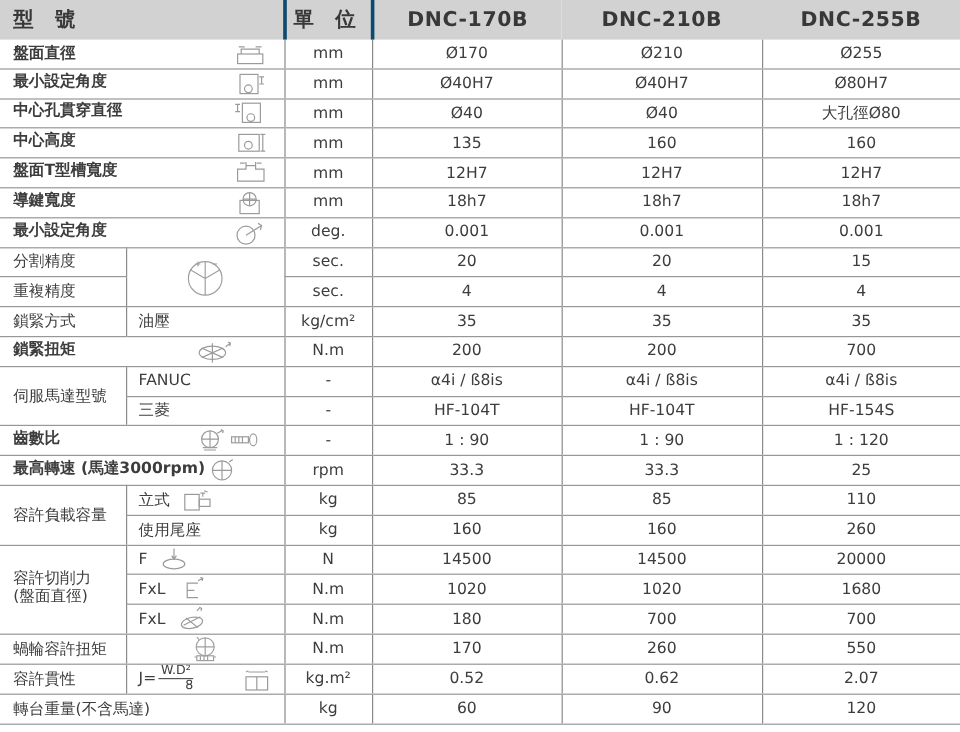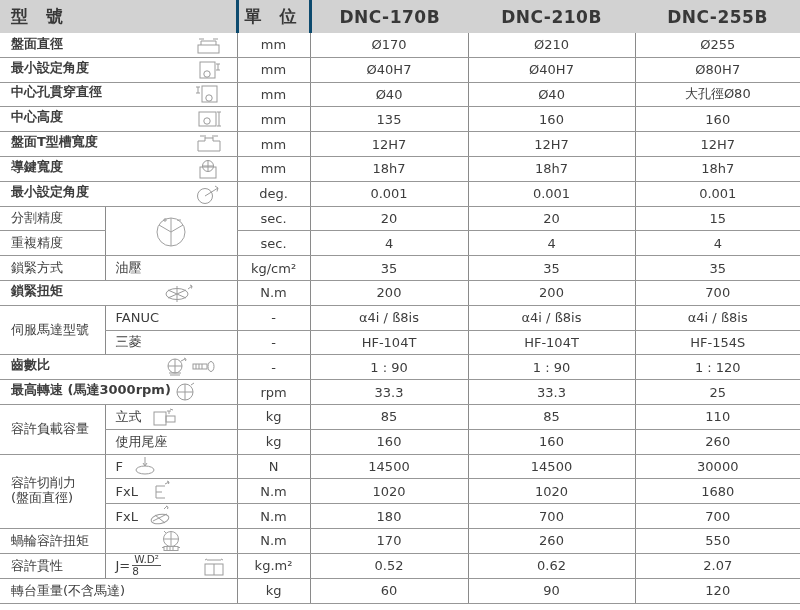--- a/index.html
+++ b/index.html
@@ -17,21 +17,21 @@
   td.unit{text-align:center;}
   .vl{border-left:1px solid #8a8a8a;}
   td.lab{padding-left:11px;}
   .labflex{display:flex;justify-content:space-between;padding-right:8px;font-weight:bold;}
   .labflex .txt{white-space:nowrap;}
   td.sub{padding-left:10px;}
   .subflex{display:flex;align-items:center;justify-content:flex-start;padding-right:8px;}
   td.iconly{text-align:center;}
   .l2{display:block;line-height:1.15;}
   svg{vertical-align:middle;}
-  .frac{display:inline-flex;flex-direction:column;align-items:flex-start;font-size:10.5px;line-height:1.1;vertical-align:middle;}
+  .frac{display:inline-flex;flex-direction:column;align-items:flex-end;font-size:10.5px;line-height:1.1;vertical-align:middle;}
   .frac .num{border-bottom:1px solid #555;padding:0 2px;}
   .fwrap{display:flex;align-items:center;gap:3px;padding-right:6px;justify-content:space-between;}
   .watermark{position:absolute;left:628px;top:567px;font-size:17.5px;font-weight:bold;color:#1c1ce0;letter-spacing:.5px;white-space:nowrap;}
 </style>
 </head>
 <body>
 
 <div class="page">
 <table>
   <colgroup>
@@ -302,21 +302,21 @@
               <span>F</span>
               <span><svg width="40" height="22" stroke="#9b9b9b" fill="none">
                   <ellipse cx="22" cy="15" rx="9" ry="4"></ellipse>
                   <path d="M22 2 v9 M20 8 l2 3 2 -3"></path>
                 </svg></span>
             </div>
           </td>
     <td class="unit vl">N</td>
     <td class="val vl">14500</td>
     <td class="val vl">14500</td>
-    <td class="val vl">30000</td>
+    <td class="val vl">20000</td>
   </tr>
 
   <tr>
     <td class="sub vl">
             <div class="subflex">
               <span>FxL</span>
               <span><svg width="40" height="22" stroke="#9b9b9b" fill="none">
                   <path d="M27 6 h-9 v12 h9 M18 12 h6"></path>
                   <path d="M27 4 l4 -2 M29 1 l2 1 -0.5 2"></path>
                 </svg></span>

